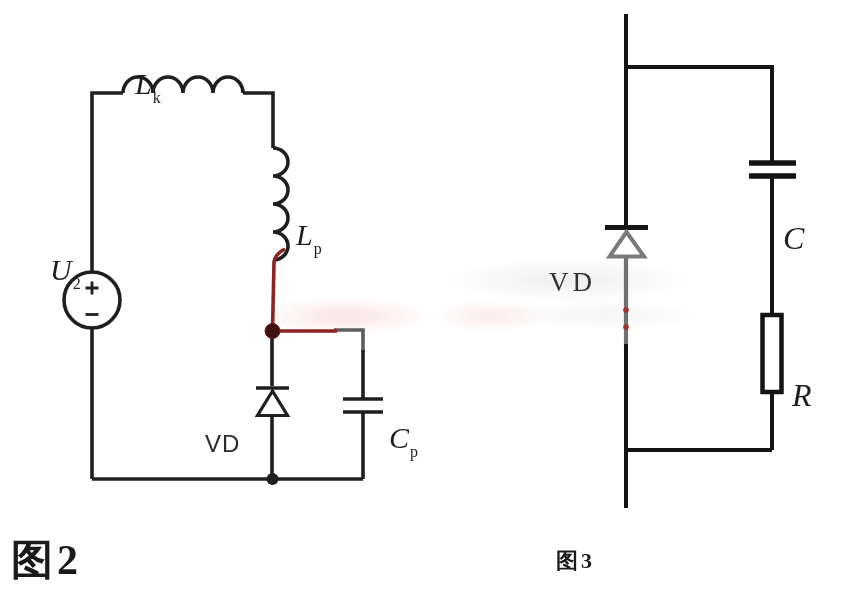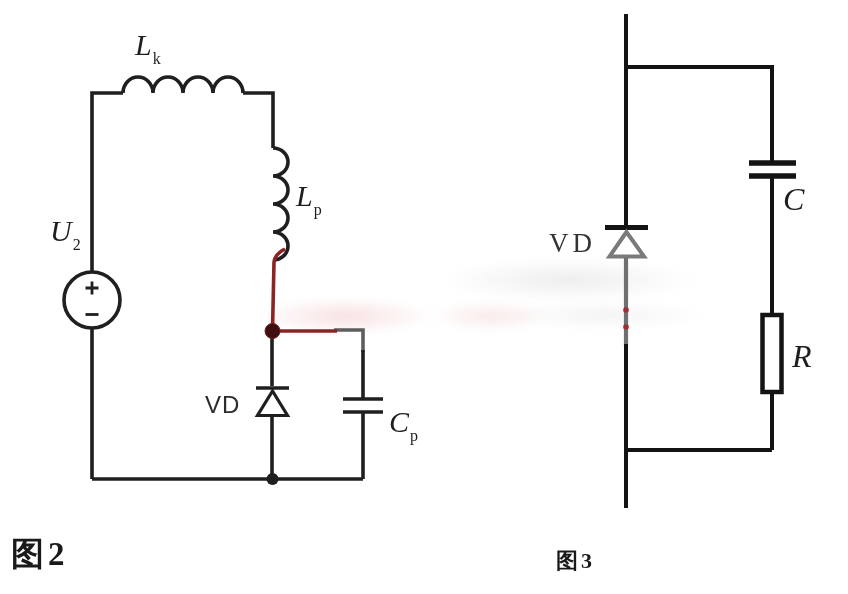--- a/index.html
+++ b/index.html
@@ -1,26 +1,26 @@
 <!DOCTYPE html>
 <html><head>
 <meta charset="utf-8">
 <style>
   html,body{margin:0;padding:0;background:#ffffff;}
   #canvas{position:relative;width:848px;height:594px;background:#ffffff;overflow:hidden;
           font-family:"Liberation Serif","DejaVu Serif",serif;}
   svg{position:absolute;left:0;top:0;}
-  .lbl{position:absolute;color:#1e1e1e;white-space:nowrap;line-height:1;}
+  .lbl{position:absolute;color:#1e1e1e;white-space:nowrap;line-height:1;margin-top:39px;}
   .serif-it{font-family:"Liberation Serif","DejaVu Serif",serif;font-style:italic;font-size:30px;}
   .lbl sub{font-style:normal;font-size:16px;margin-left:1px;position:relative;top:2px;}
   .vd-sans{font-family:"Liberation Sans","DejaVu Sans",sans-serif;font-size:24px;letter-spacing:1px;color:#2b2b2b;}
   .vd-serif{font-family:"Liberation Serif","DejaVu Serif",serif;font-size:27px;letter-spacing:4px;color:#333;}
   .caption{position:absolute;display:flex;color:#1a1a1a;
            font-family:"Liberation Serif","DejaVu Serif",serif;font-weight:bold;}
-  .cap2{left:11px;top:532px;font-size:33px;gap:36px;letter-spacing:4px;}
+  .cap2{left:11px;top:532px;font-size:42px;gap:36px;letter-spacing:4px;}
   .cap3{left:556px;top:546px;font-size:22px;gap:26px;letter-spacing:3px;}
   .smudge{position:absolute;pointer-events:none;filter:blur(3px);border-radius:50%;}
   .sm-pink1{left:255px;top:297px;width:180px;height:38px;
             background:radial-gradient(ellipse at center,rgba(224,120,120,0.22),rgba(224,120,120,0) 70%);}
   .sm-pink2{left:430px;top:300px;width:120px;height:32px;
             background:radial-gradient(ellipse at center,rgba(224,120,120,0.16),rgba(224,120,120,0) 70%);}
   .sm-gray1{left:438px;top:258px;width:260px;height:44px;
             background:radial-gradient(ellipse at center,rgba(120,120,120,0.13),rgba(120,120,120,0) 70%);}
   .sm-gray2{left:500px;top:300px;width:210px;height:30px;
             background:radial-gradient(ellipse at center,rgba(130,130,130,0.09),rgba(130,130,130,0) 70%);}
@@ -94,21 +94,21 @@
   </svg>
 
   <div class="lbl serif-it" style="left:135px;top:30px"><span>L</span><sub>k</sub></div>
 
   <div class="lbl serif-it" style="left:296px;top:181px"><span>L</span><sub>p</sub></div>
 
   <div class="lbl serif-it" style="left:50px;top:216px"><span>U</span><sub>2</sub></div>
 
   <div class="lbl vd-sans" style="left:205px;top:393px"><span>VD</span></div>
 
-  <div class="lbl serif-it" style="left:389px;top:407px"><span>C</span><sub>p</sub></div>
+  <div class="lbl serif-it" style="left:389px;top:384px"><span>C</span><sub>p</sub></div>
 
   <div class="lbl vd-serif" style="left:549px;top:230px"><span>VD</span></div>
 
   <div class="lbl serif-it" style="left:783px;top:183px;font-size:32px"><span>C</span></div>
 
   <div class="lbl serif-it" style="left:792px;top:340px;font-size:32px"><span>R</span></div>
 
   <div class="caption cap2">
     <span>图2</span>
   </div>

